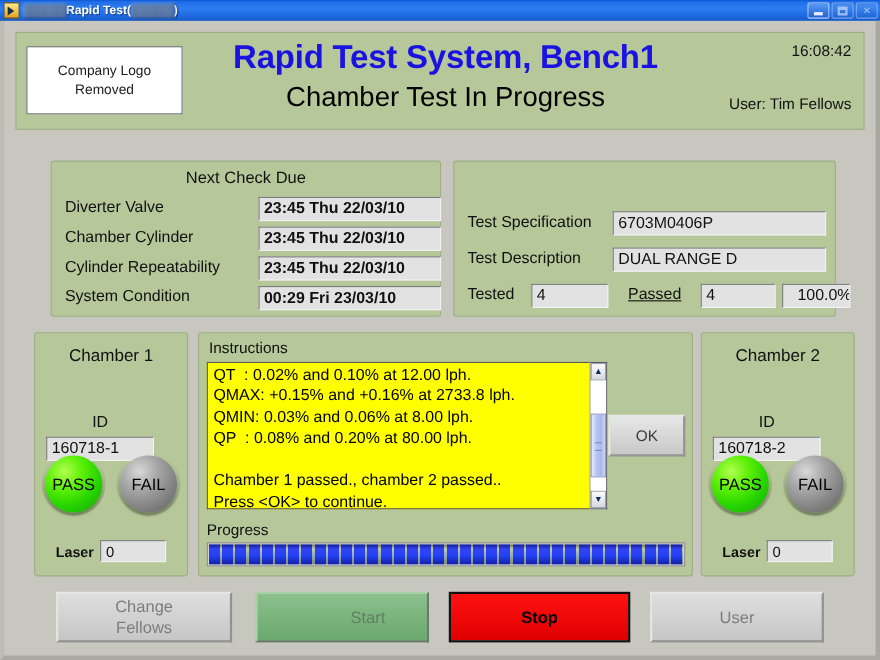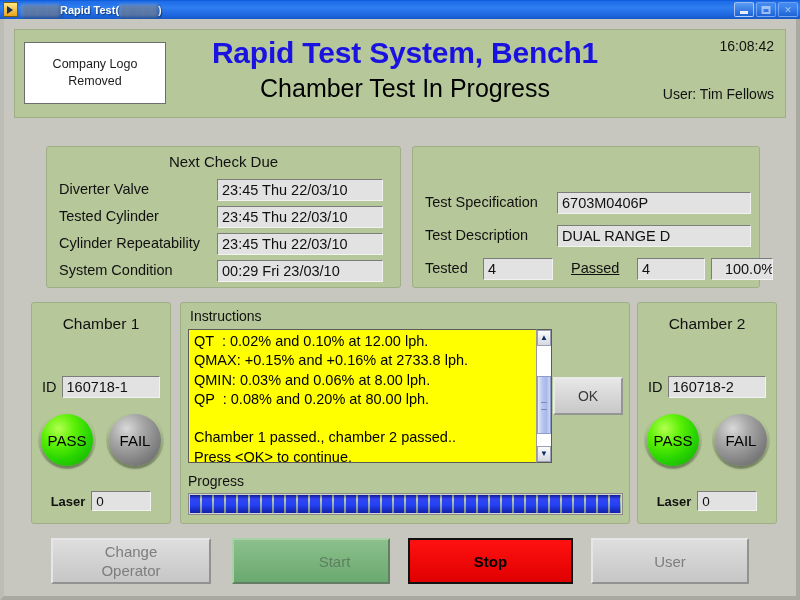--- a/index.html
+++ b/index.html
@@ -200,21 +200,21 @@
   }
 
   
   #panel-check { left: 42px; top: 127px; width: 355px; height: 142px; }
   #check-title {
     position: absolute; left: 0; top: 6px; width: 100%;
     text-align: center; font-size: 15px; color: #111;
   }
   .check-row { position: absolute; left: 12px; width: 332px; height: 23px; }
   .check-row .lbl { position: absolute; left: 0; top: 2px; }
-  .check-row .field { position: absolute; left: 158px; width: 166px; height: 22px; }
+  .check-row .field { position: absolute; left: 176px; width: 166px; height: 22px; font-weight: bold; }
 
   
   #panel-spec { left: 408px; top: 127px; width: 348px; height: 142px; }
   #spec-row1 { position: absolute; left: 12px; top: 45px; width: 326px; height: 23px; }
   #spec-row1 .lbl { position: absolute; left: 0; top: 2px; }
   #spec-row1 .field { position: absolute; left: 132px; width: 194px; height: 22px; }
   #spec-row2 { position: absolute; left: 12px; top: 78px; width: 326px; height: 23px; }
   #spec-row2 .lbl { position: absolute; left: 0; top: 2px; }
   #spec-row2 .field { position: absolute; left: 132px; width: 194px; height: 22px; }
   #spec-row3 { position: absolute; left: 12px; top: 111px; width: 326px; height: 23px; }
@@ -229,21 +229,21 @@
   
   .chamber { width: 140px; height: 222px; top: 283px; }
   #chamber1 { left: 27px; }
   #chamber2 { left: 633px; }
   .chamber-title {
     position: absolute; left: 0; top: 12px; width: 100%;
     text-align: center; font-size: 15.5px; color: #111;
   }
   .chamber-id {
     position: absolute; left: 10px; top: 73px;
-    display: flex; align-items: center; gap: 5px;
+    display: flex; align-items: center; gap: 5px; flex-direction: column;
   }
   .chamber-id .field { width: 98px; height: 22px; }
 
   .leds {
     position: absolute; left: 0; top: 108px; width: 100%;
     display: flex; justify-content: center; gap: 10px;
   }
   .led-well {
     width: 58px; height: 58px;
     border-radius: 50%;
@@ -447,21 +447,21 @@
     </div>
 
     <div class="panel" id="panel-check">
       <div id="check-title">Next Check Due</div>
 
       <div class="check-row" style="top:32px;">
         <div class="lbl">Diverter Valve</div>
         <div class="field">23:45 Thu 22/03/10</div>
       </div>
       <div class="check-row" style="top:59px;">
-        <div class="lbl">Tested Cylinder</div>
+        <div class="lbl">Chamber Cylinder</div>
         <div class="field">23:45 Thu 22/03/10</div>
       </div>
       <div class="check-row" style="top:86px;">
         <div class="lbl">Cylinder Repeatability</div>
         <div class="field">23:45 Thu 22/03/10</div>
       </div>
       <div class="check-row" style="top:113px;">
         <div class="lbl">System Condition</div>
         <div class="field">00:29 Fri 23/03/10</div>
       </div>
@@ -555,21 +555,21 @@
       <div class="laser-row">
         <span class="lbl">Laser</span>
         <span class="field">0</span>
       </div>
     </div>
 
     <div class="bottom-bar">
       <div class="btn gray" id="btn-change">
         <div>
           <div>Change</div>
-          <div>Operator</div>
+          <div>Fellows</div>
         </div>
       </div>
       <div class="btn green" id="btn-start">Start</div>
       <div class="btn red" id="btn-stop">Stop</div>
       <div class="btn gray" id="btn-exit">User</div>
     </div>
 
   </div>
 </div>
 

